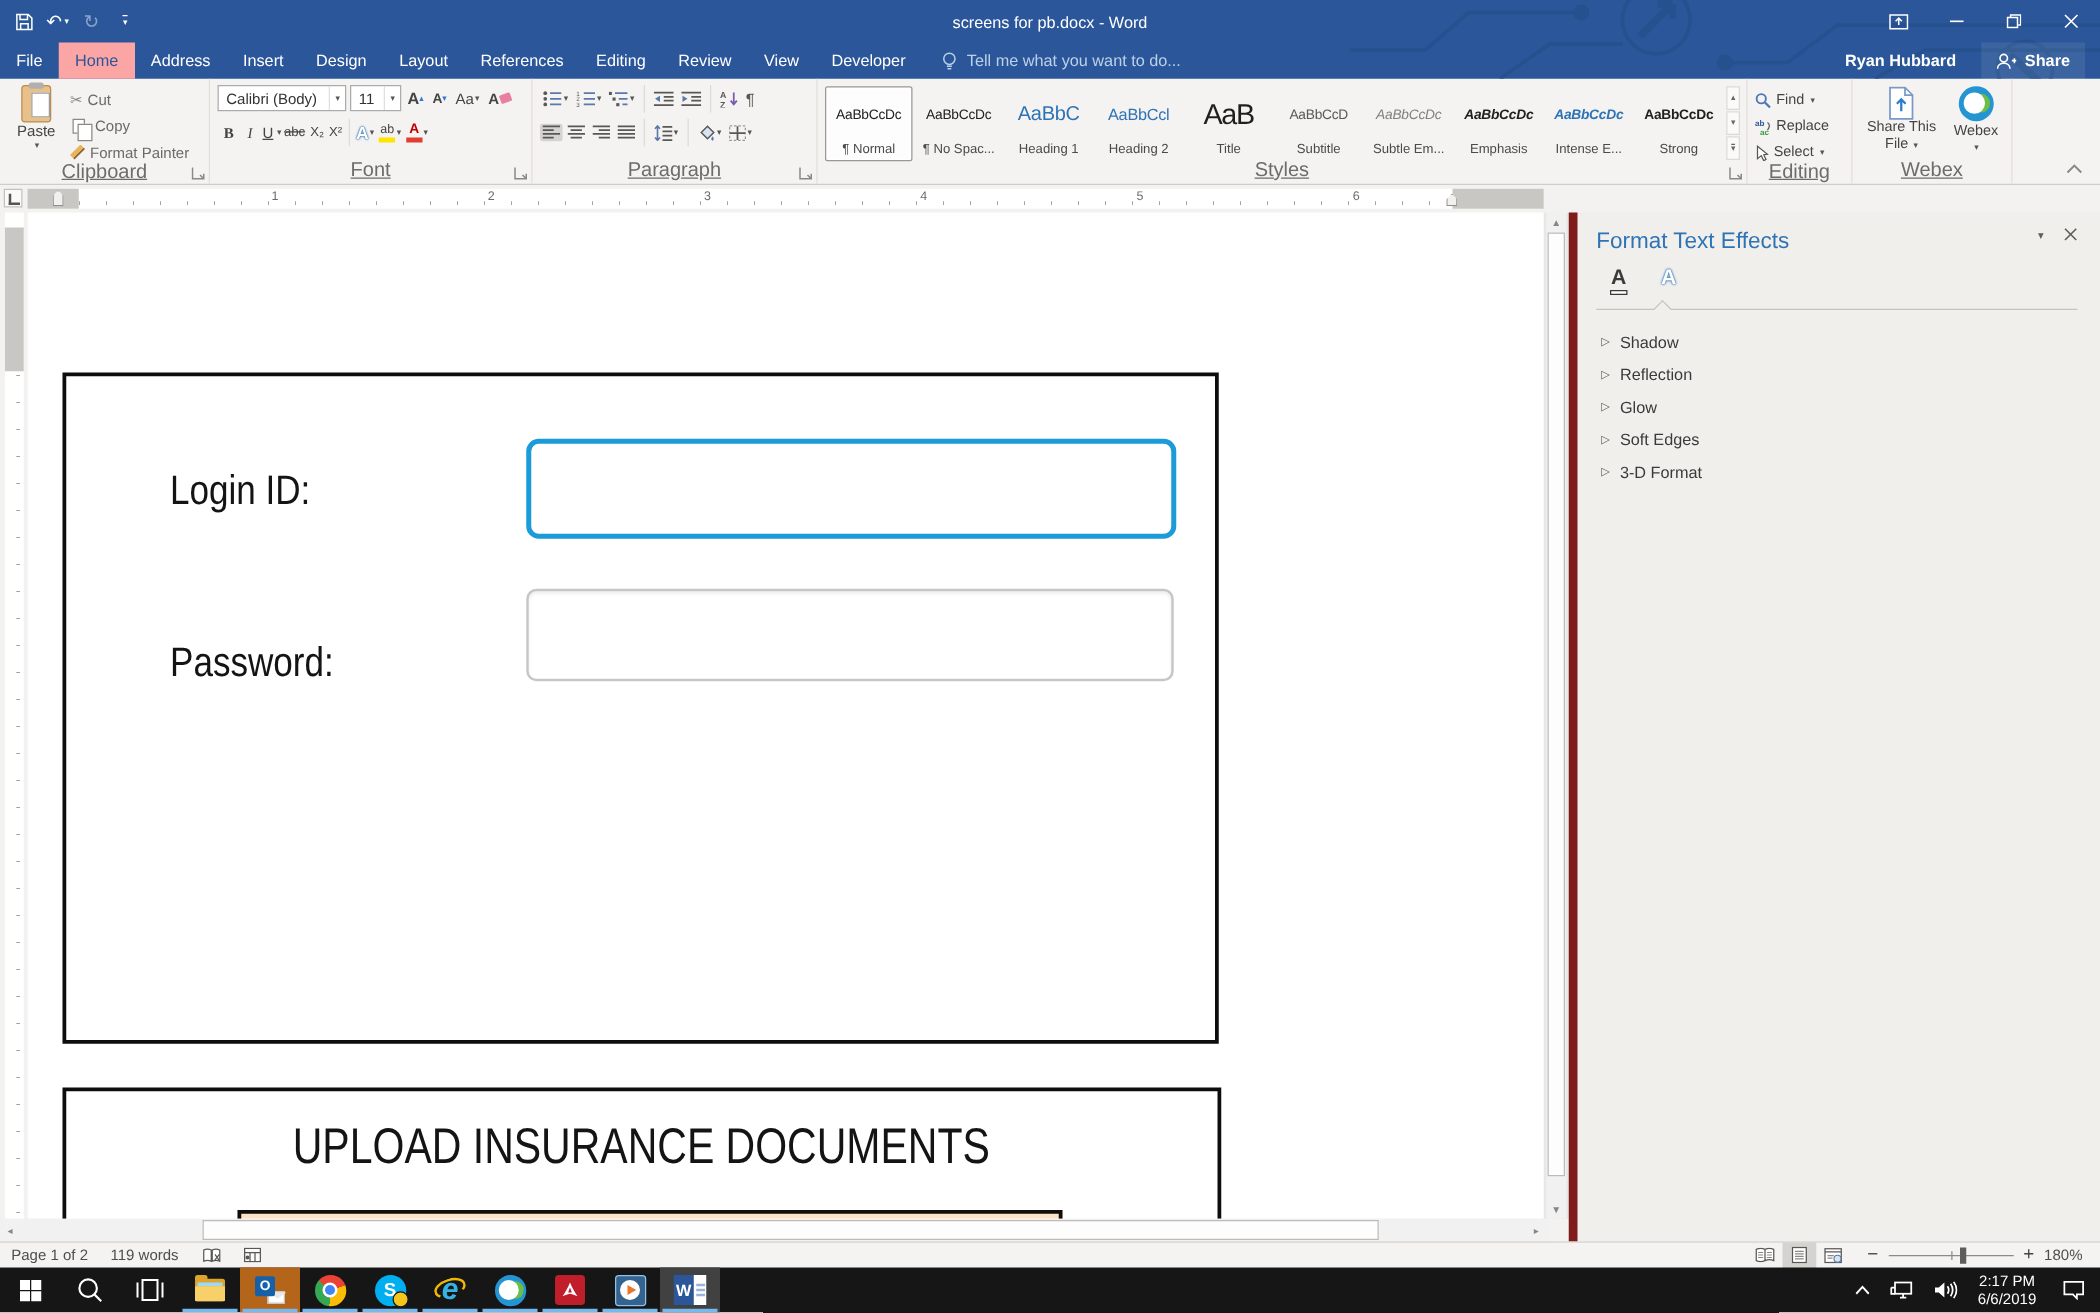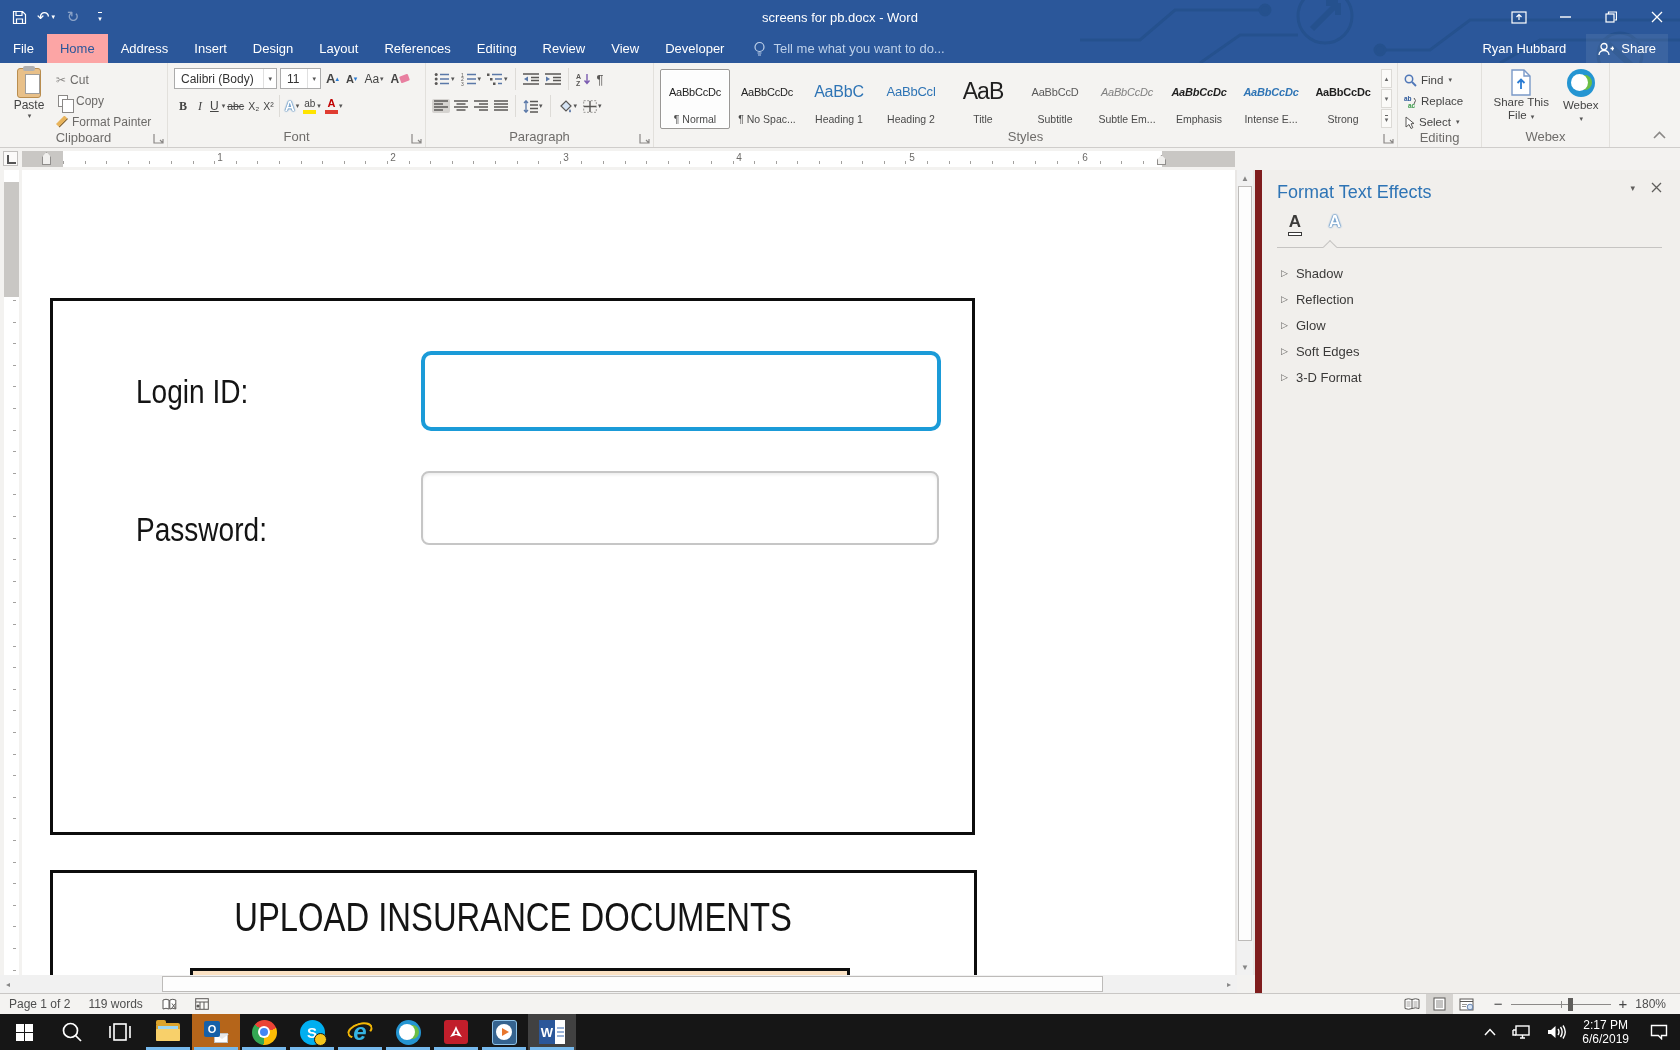--- a/index.html
+++ b/index.html
@@ -16,28 +16,28 @@
   .qbtn.dis { color:rgba(255,255,255,.45); }
   .dd-s { font-size:7px; margin-left:2px; }
   .qcustom { border-top:1.5px solid #fff; font-size:7px; line-height:9px; padding-top:1px; }
   .tb-title { position:absolute; left:0; right:0; text-align:center; font-size:13px; pointer-events:none; }
   .win-controls { margin-left:auto; display:flex; }
   .wc { width:46px; height:34px; display:flex; align-items:center; justify-content:center; }
   .tabrow { position:relative; z-index:2; height:29px; display:flex; align-items:stretch; font-size:13px; }
   .tab { padding:0 13px; display:flex; align-items:center; color:#fff; }
   .tab.active { background:#fca5a5; color:#2b579a; }
   .tellme { display:flex; align-items:center; gap:7px; color:#bdd0e9; margin-left:16px; }
-  .account { margin-left:auto; display:flex; align-items:center; gap:20px; padding-right:12px; color:#fff; }
+  .account { margin-left:auto; display:flex; align-items:center; gap:20px; padding-right:12px; color:#fff;font-weight:bold; }
   .share-btn { display:flex; align-items:center; gap:7px; background:rgba(255,255,255,.08); padding:0 12px; height:29px; }
 
   
   .ribbon { height:85px; background:#f4f3f1; border-bottom:1px solid #cfcdcb; display:flex; font-size:12px; color:#444; }
   .rgroup { position:relative; border-right:1px solid #e2e0dc; display:flex; flex-direction:column; }
   .rg-body { flex:1; display:flex; padding:3px 5px 0 6px; }
-  .rg-label { height:17px; font-size:13px; color:#6e6c6a; text-align:center; line-height:14px; }
+  .rg-label { height:17px; font-size:16px; color:#6e6c6a; text-align:center; line-height:14px;text-decoration:underline; }
   .launcher { position:absolute; right:3px; bottom:3px; width:11px; height:11px; }
   .col { display:flex; flex-direction:column; }
   .rrow { display:flex; align-items:center; }
   .rbtn { display:inline-flex; align-items:center; justify-content:center; padding:1px 2px; border-radius:2px; }
   .rbtn.sel { background:#d5d3d0; }
   .dd { font-size:7px; color:#555; margin-left:1px; }
   .vsep { width:1px; height:22px; background:#dddbd7; margin:0 3px; }
 
   
   .paste-col { width:46px; align-items:center; display:flex; flex-direction:column; }

